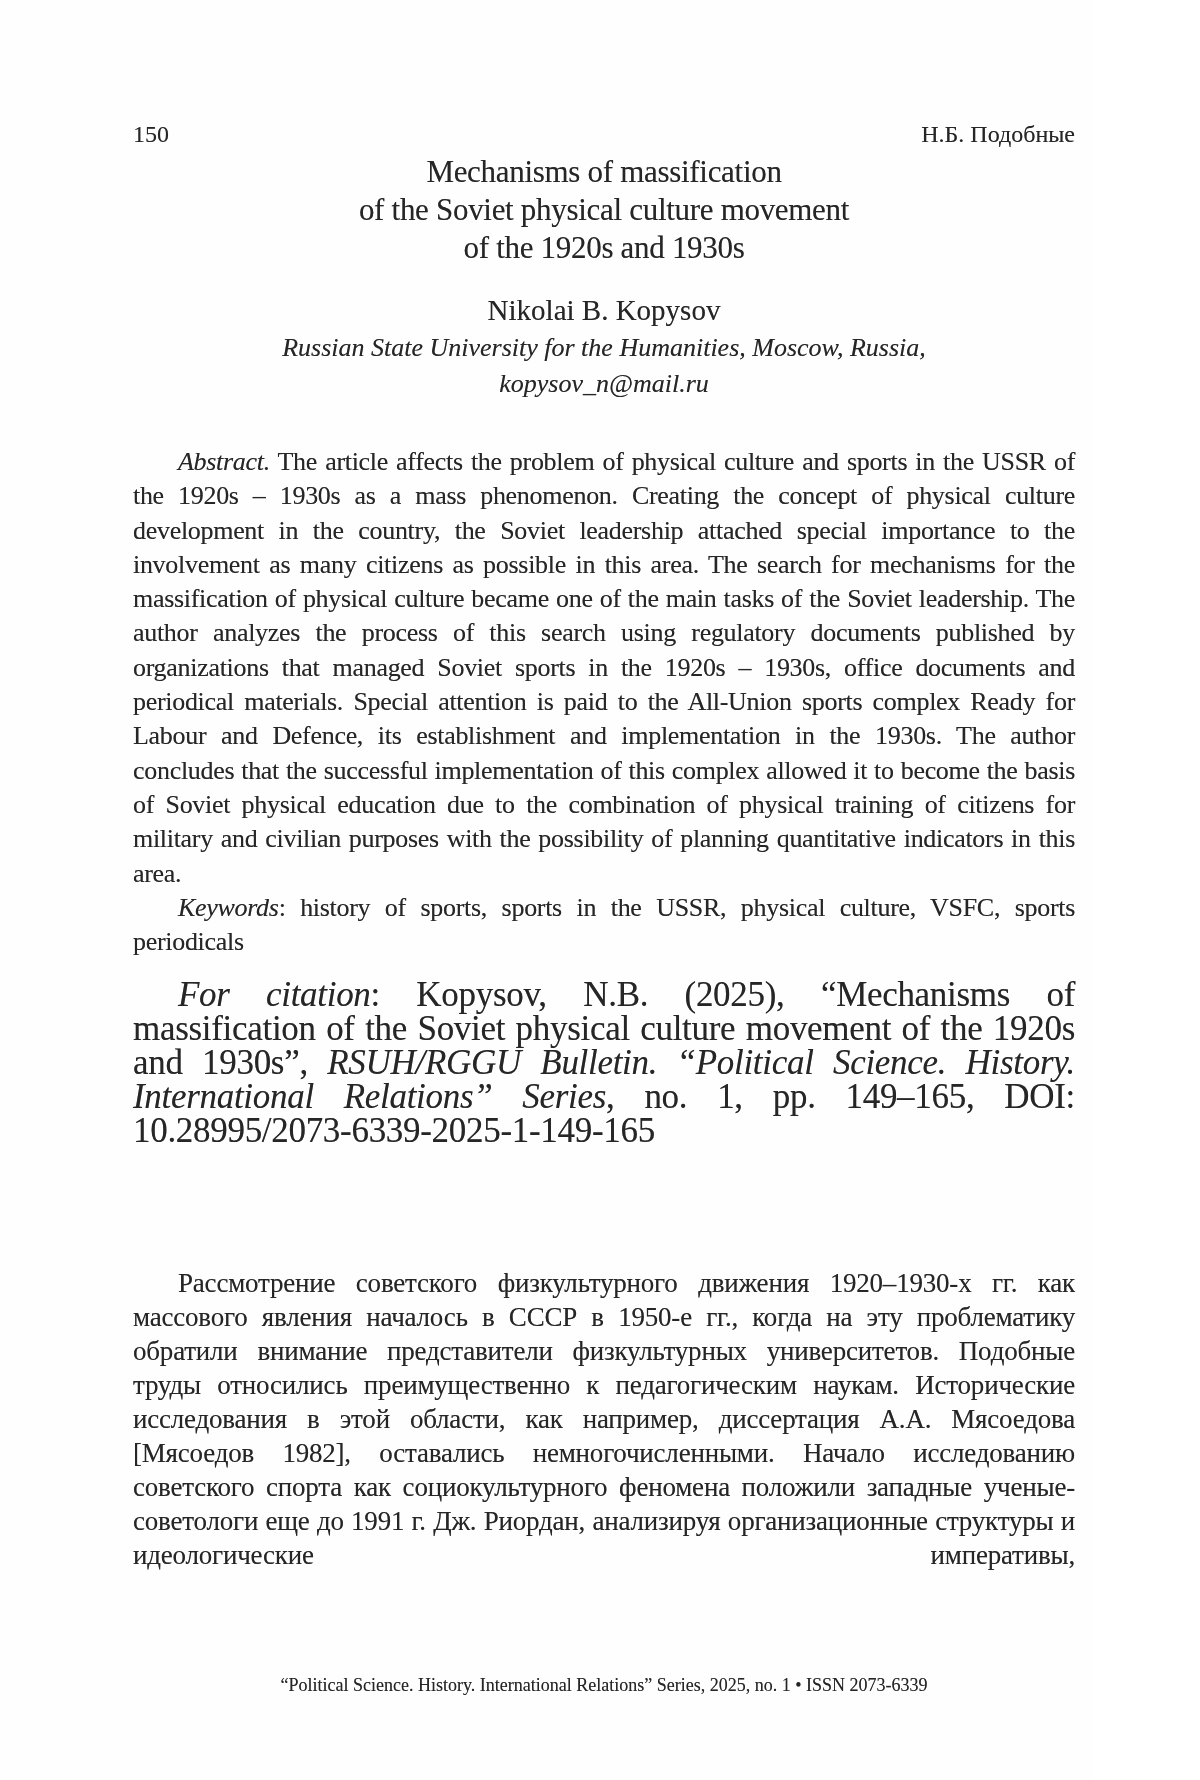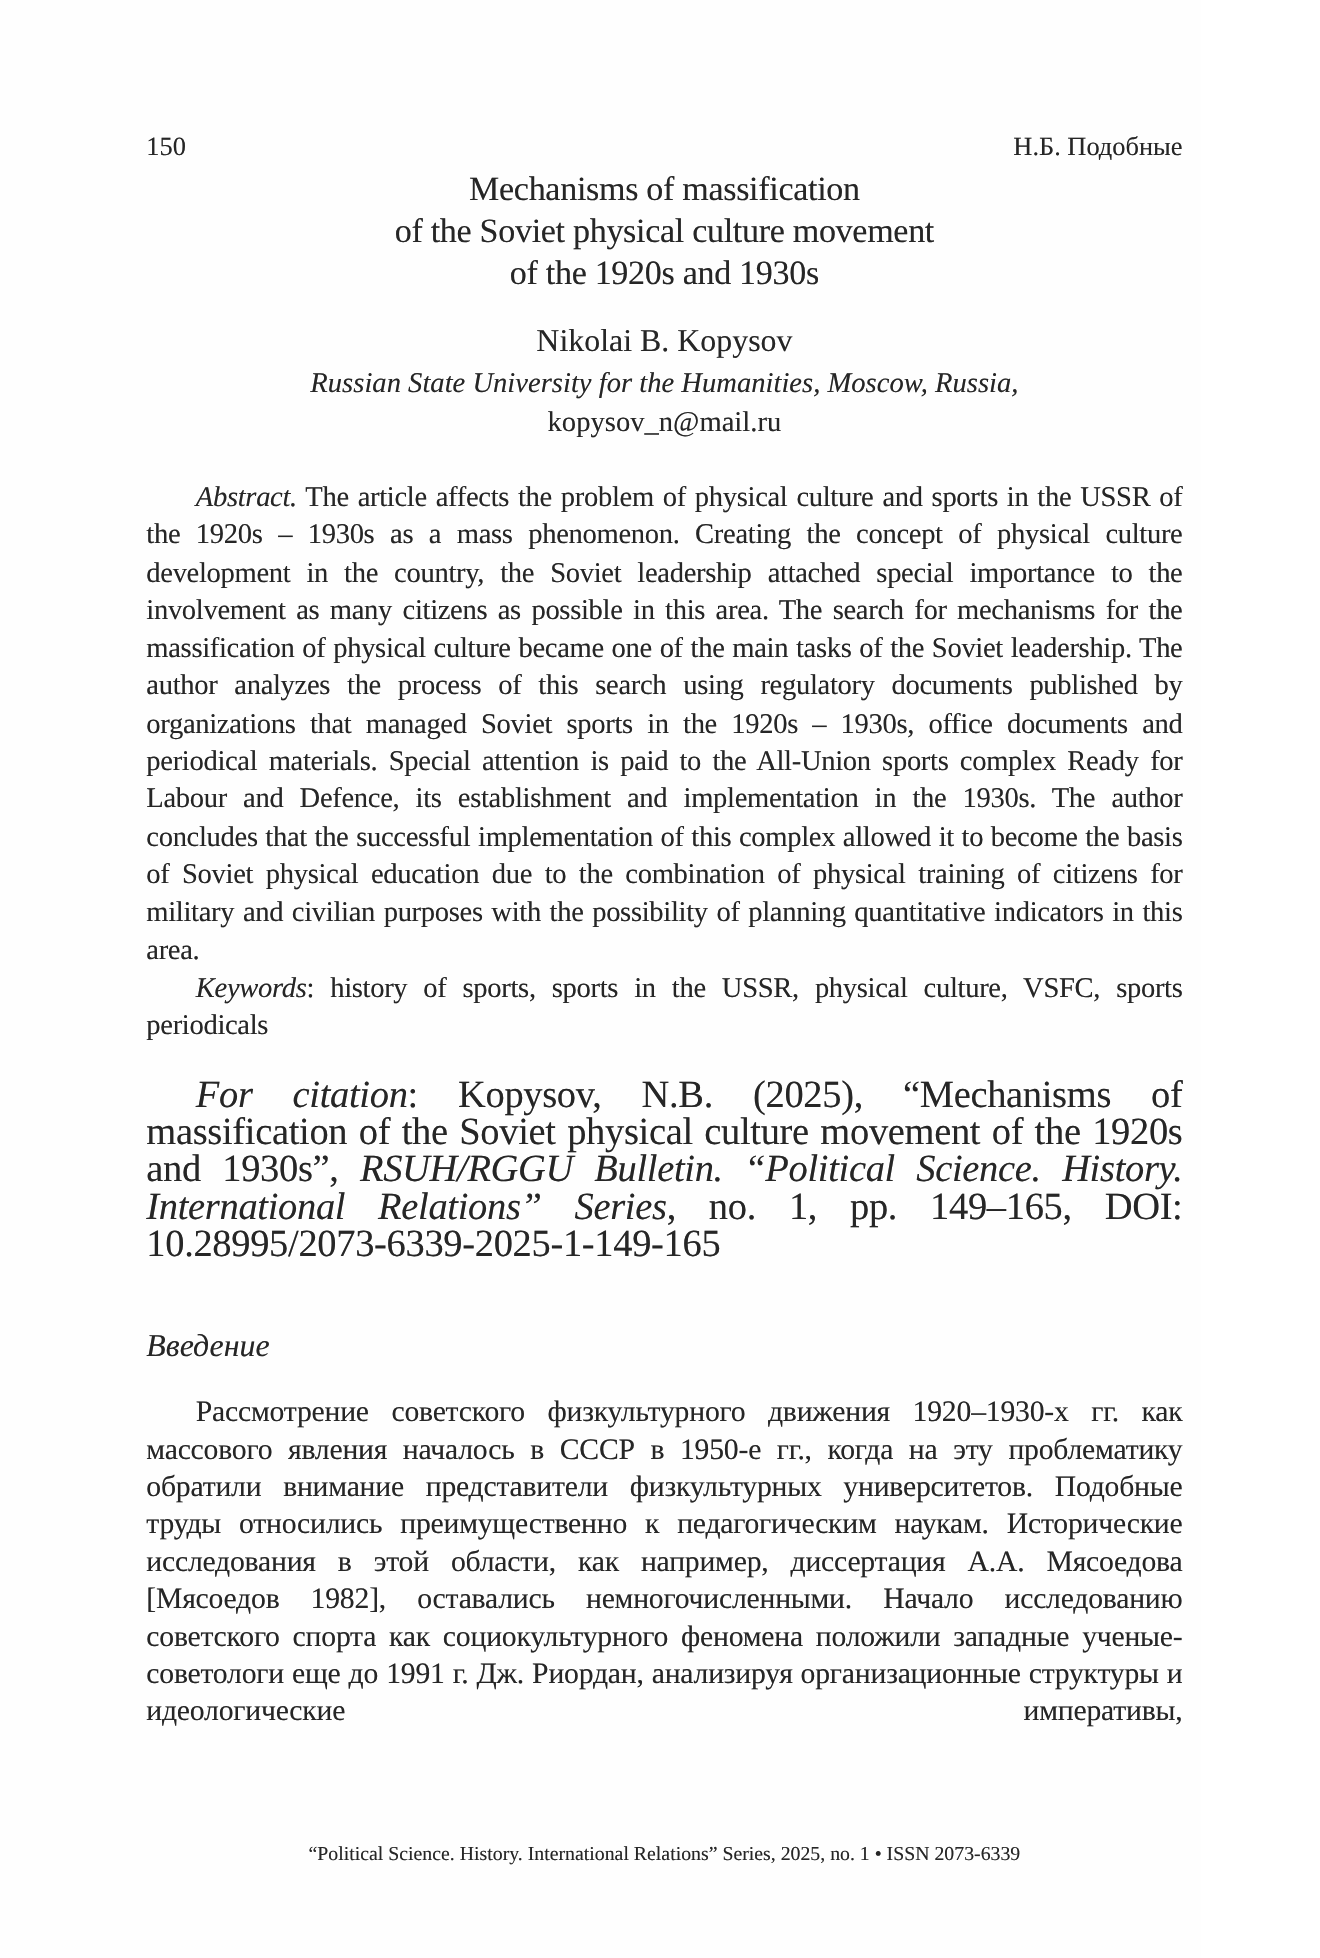--- a/index.html
+++ b/index.html
@@ -10,22 +10,22 @@
     font-family:"Liberation Serif","DejaVu Serif",serif;
     color:#262626;
     overflow:hidden;
   }
   .block{position:absolute;left:133px;width:942px;}
   .running-head{top:121px;display:flex;justify-content:space-between;font-size:24px;line-height:26px;}
   .title{top:153px;text-align:center;font-size:31px;line-height:38px;font-weight:normal;margin:0;letter-spacing:-0.3px;}
   .title .tl{display:block;}
   .author-line{top:295px;text-align:center;font-size:29px;line-height:30px;}
   .affiliation{top:333px;text-align:center;font-size:26px;line-height:30px;font-style:italic;}
-  .email{top:369px;text-align:center;font-size:26px;line-height:30px;}
-  .abstract-block{top:435px;}
+  .email{top:369px;text-align:center;font-size:26px;line-height:30px;font-style:italic;}
+  .abstract-block{top:445px;}
   .abstract-block p{margin:0;}
   .just{text-align:justify;}
   .ind{text-indent:45px;}
   .abs-text{font-size:26px;line-height:34.3px;letter-spacing:-0.3px;}
   .citation{top:978px;margin:0;font-size:35px;line-height:34px;letter-spacing:-0.3px;}
   .section-heading{top:1208px;font-size:29px;line-height:32px;font-style:italic;font-weight:normal;margin:0;}
   .body-para{
     top:1266px;margin:0;
     font-size:27px;line-height:34px;letter-spacing:-0.2px;
     text-align:justify;text-align-last:justify;
@@ -56,19 +56,18 @@
 
   <div class="block email">kopysov_n@mail.ru</div>
 
   <div class="block abstract-block">
     <p class="just ind abs-text" lang="en"><span class="em">Abstract.</span><span> The article affects the problem of physical culture and sports in the USSR of the 1920s – 1930s as a mass phenomenon. Creating the concept of physical culture development in the country, the Soviet leadership attached special importance to the involvement as many citizens as possible in this area. The search for mechanisms for the massification of physical culture became one of the main tasks of the Soviet leadership. The author analyzes the process of this search using regulatory documents published by organizations that managed Soviet sports in the 1920s – 1930s, office documents and periodical materials. Special attention is paid to the All-Union sports complex Ready for Labour and Defence, its establishment and implementation in the 1930s. The author concludes that the successful implementation of this complex allowed it to become the basis of Soviet physical education due to the combination of physical training of citizens for military and civilian purposes with the possibility of planning quantitative indicators in this area.</span></p>
     <p class="just ind abs-text" lang="en"><span class="em">Keywords</span><span>: history of sports, sports in the USSR, physical culture, VSFC, sports periodicals</span></p>
   </div>
 
   <p class="block citation just ind" lang="en"><span class="em">For citation</span><span>: Kopysov, N.B. (2025), “Mechanisms of massification of the Soviet physical culture movement of the 1920s and 1930s”, </span><span class="em">RSUH/RGGU Bulletin. “Political Science. History. International Relations” Series</span><span>, no. 1, pp. 149–165, DOI: 10.28995/2073-6339-2025-1-149-165</span></p>
 
-  <h2 class="block section-heading">Введение</h2>
 
   <p class="block body-para ind" lang="ru">Рассмотрение советского физкультурного движения 1920–1930-х гг. как массового явления началось в СССР в 1950-е гг., когда на эту проблематику обратили внимание представители физкультурных университетов. Подобные труды относились преимущественно к педагогическим наукам. Исторические исследования в этой области, как например, диссертация А.А. Мясоедова [Мясоедов 1982], оставались немногочисленными. Начало исследованию советского спорта как социокультурного феномена положили западные ученые-советологи еще до 1991 г. Дж. Риордан, анализируя организационные структуры и идеологические императивы,</p>
 
   <div class="block footer">“Political Science. History. International Relations” Series, 2025, no. 1 • ISSN 2073-6339</div>
 
 </div>
 
 </body></html>

